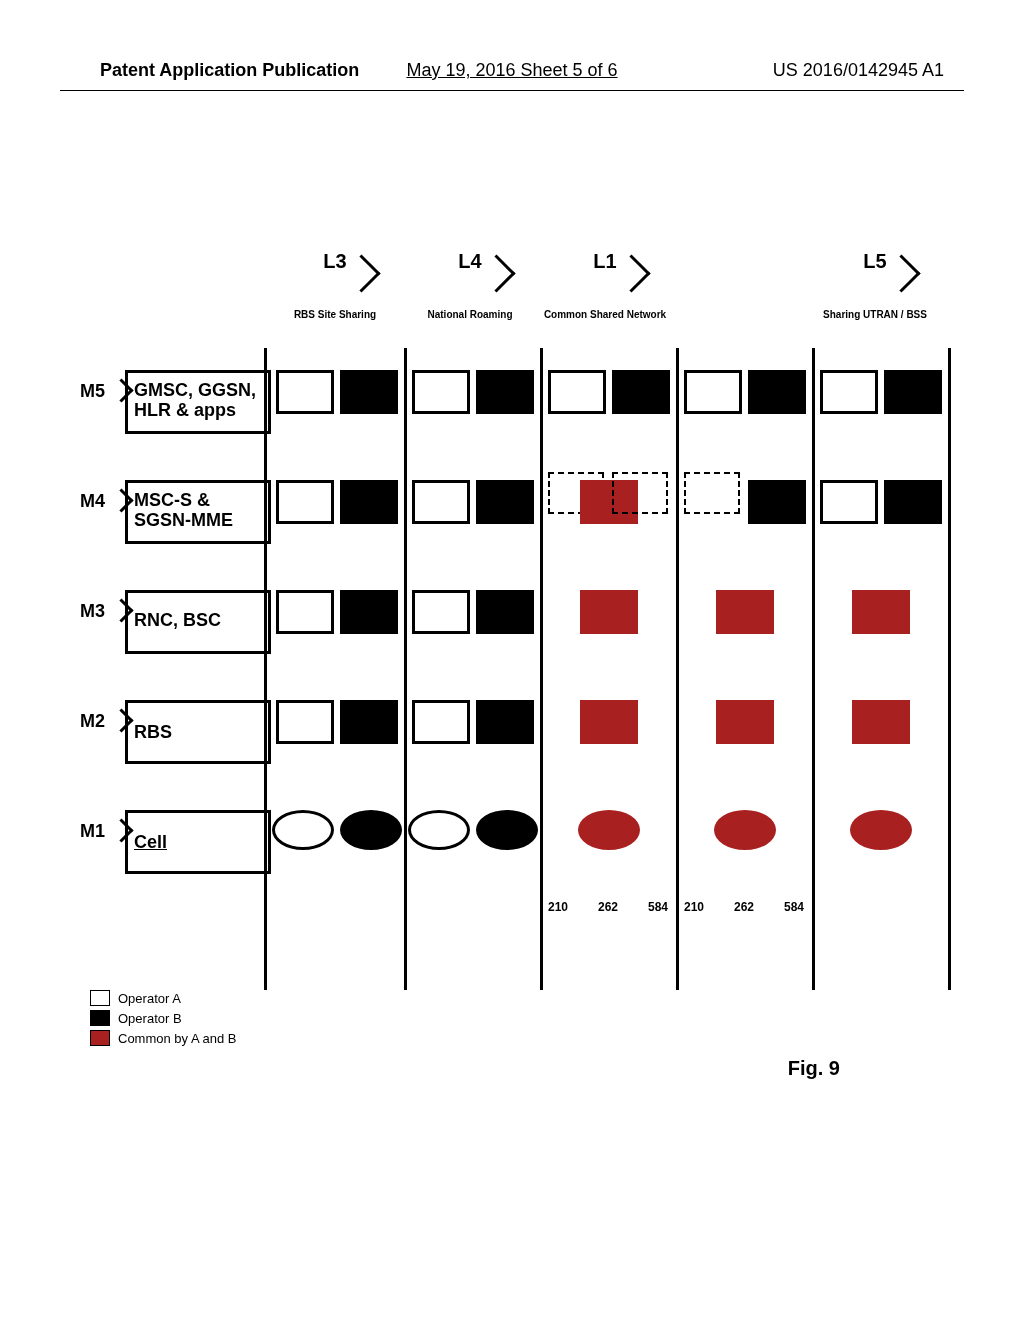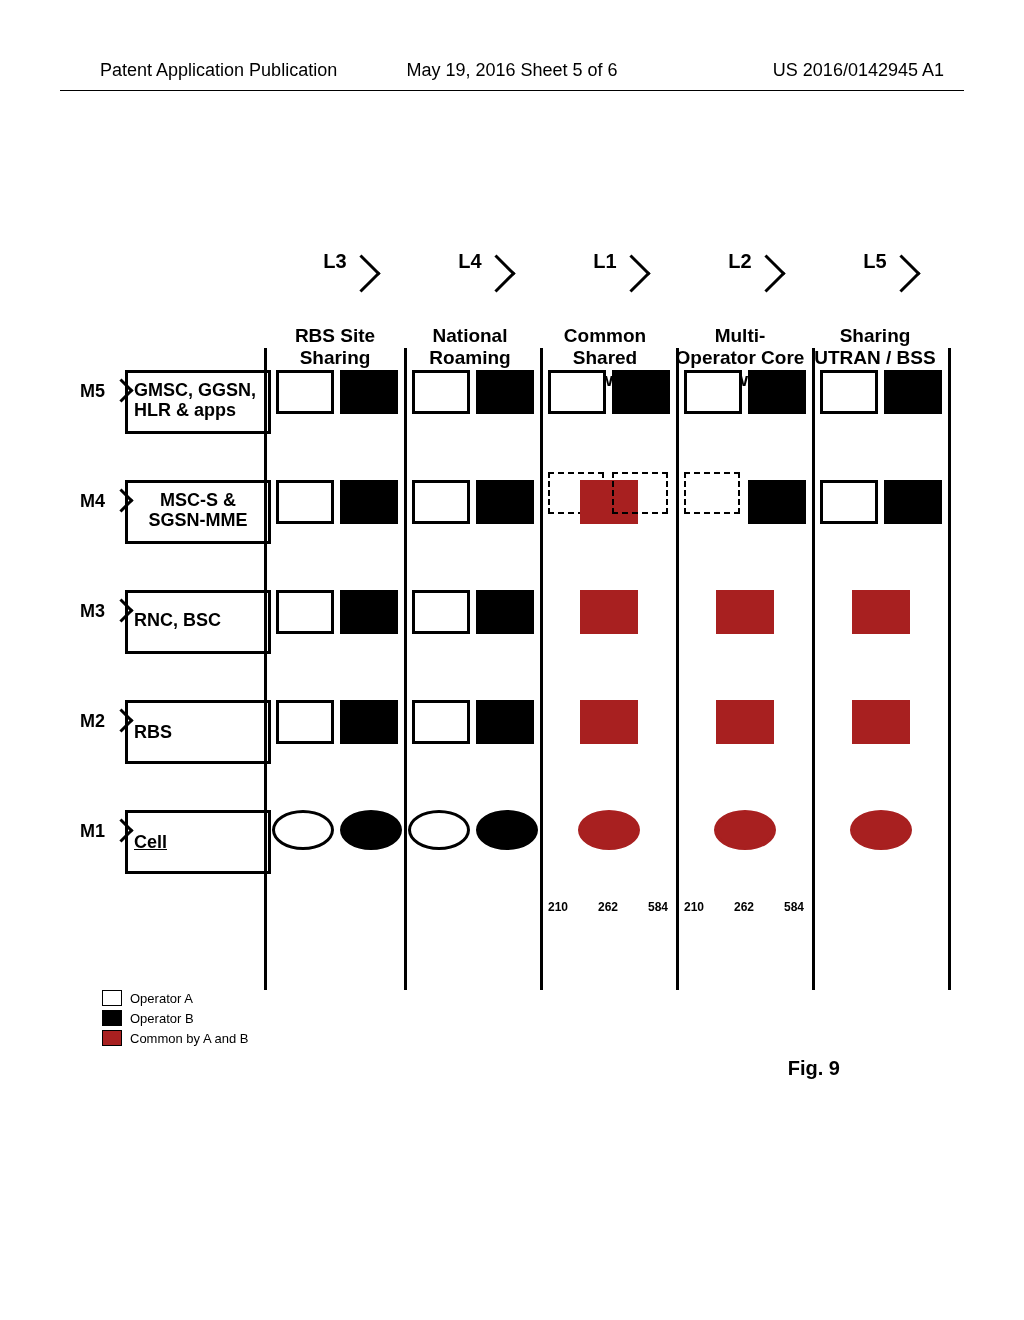--- a/index.html
+++ b/index.html
@@ -9,22 +9,22 @@
     width: 1024px;
     height: 1320px;
     position: relative;
   }
   .page-header {
     position: absolute;
     top: 60px;
     left: 0; right: 0;
     font-size: 18px;
   }
-  .page-header .left { position: absolute; left: 100px; font-weight: normal; }
-  .page-header .center { position: absolute; left: 0; right: 0; text-align: center; }
+  .page-header .left { position: absolute; left: 100px; font-weight: bold; }
+  .page-header .center { position: absolute; left: 0; right: 0; text-align: center; text-decoration: underline; }
   .page-header .right { position: absolute; right: 80px; }
   .sep { position:absolute; top:90px; left:60px; right:60px; border-top:1.5px solid #000; }
 
   .figure-stage {
     position: absolute;
     top: 250px;
     left: 80px;
     width: 880px;
     height: 800px;
   }
@@ -39,21 +39,21 @@
   .col-head .lnum { font-weight: bold; font-size: 20px; }
   .col-head .arrow {
     width: 24px; height: 24px;
     border-top: 3px solid #000;
     border-right: 3px solid #000;
     transform: rotate(45deg);
     position: absolute;
     top: 10px;
     right: 25px;
   }
-  .col-head .title { margin-top: 52px; font-weight: bold; font-size: 19px; line-height: 1.15; }
+  .col-head .title { margin-top: 36px; font-weight: bold; font-size: 10px; line-height: 1.15; }
 
   
   .row-label {
     position: absolute;
     width: 170px;
     text-align: left;
     font-weight: bold;
   }
   .row-label .mnum { font-size: 18px; display:inline-block; }
   .row-label .marrow {
@@ -68,21 +68,21 @@
   .row-label .mname { font-size: 18px; line-height:1.1; margin-top:2px; display:block; }
   .row-labels-border {
     position: absolute;
     border: 3px solid #000;
     width: 140px;
     height: 58px;
   }
 
   
   .legend { position: absolute; bottom: 0; left: 10px; font-size: 13px; }
-  .legend div { margin: 4px 12px; display:flex; align-items:center; }
+  .legend div { margin: 4px 0; display:flex; align-items:center; }
   .sw { width: 18px; height: 14px; display:inline-block; margin-right:8px; border:1.5px solid #000; }
   .sw.white { background:#fff; }
   .sw.black { background:#000; }
   .sw.red   { background:#a82020; border-color:#000; }
 
   
   .fig-cap { position: absolute; bottom: -30px; right: 120px; font-weight: bold; font-size: 20px; }
 
   
   .diagram-area {
@@ -150,40 +150,35 @@
   <div class="col-head" style="left:325px;">
     <span class="lnum">L4</span>
     <span class="arrow"></span>
     <div class="title">National Roaming</div>
   </div>
   <div class="col-head" style="left:460px;">
     <span class="lnum">L1</span>
     <span class="arrow"></span>
     <div class="title">Common Shared Network</div>
   </div>
-  <div class="col-head" style="left:595px;">
-    <span class="lnum">L2</span>
-    <span class="arrow"></span>
-    <div class="title">Multi-Operator Core Network</div>
-  </div>
   <div class="col-head" style="left:730px;">
     <span class="lnum">L5</span>
     <span class="arrow"></span>
     <div class="title">Sharing UTRAN / BSS</div>
   </div>
 
   <div class="row-label" style="top:130px; left:0;">
     <span class="mnum">M5</span><span class="marrow"></span>
     <div class="row-labels-border" style="top:-10px; left:45px;">
       <span class="mname" style="padding:6px;">GMSC, GGSN, HLR &amp; apps</span>
     </div>
   </div>
   <div class="row-label" style="top:240px; left:0;">
     <span class="mnum">M4</span><span class="marrow"></span>
-    <div class="row-labels-border" style="top:-10px; left:45px;text-align:center;">
+    <div class="row-labels-border" style="top:-10px; left:45px;">
       <span class="mname" style="padding:6px;">MSC-S &amp; SGSN-MME</span>
     </div>
   </div>
   <div class="row-label" style="top:350px; left:0;">
     <span class="mnum">M3</span><span class="marrow"></span>
     <div class="row-labels-border" style="top:-10px; left:45px;">
       <span class="mname" style="padding:16px 6px;">RNC, BSC</span>
     </div>
   </div>
   <div class="row-label" style="top:460px; left:0;">

